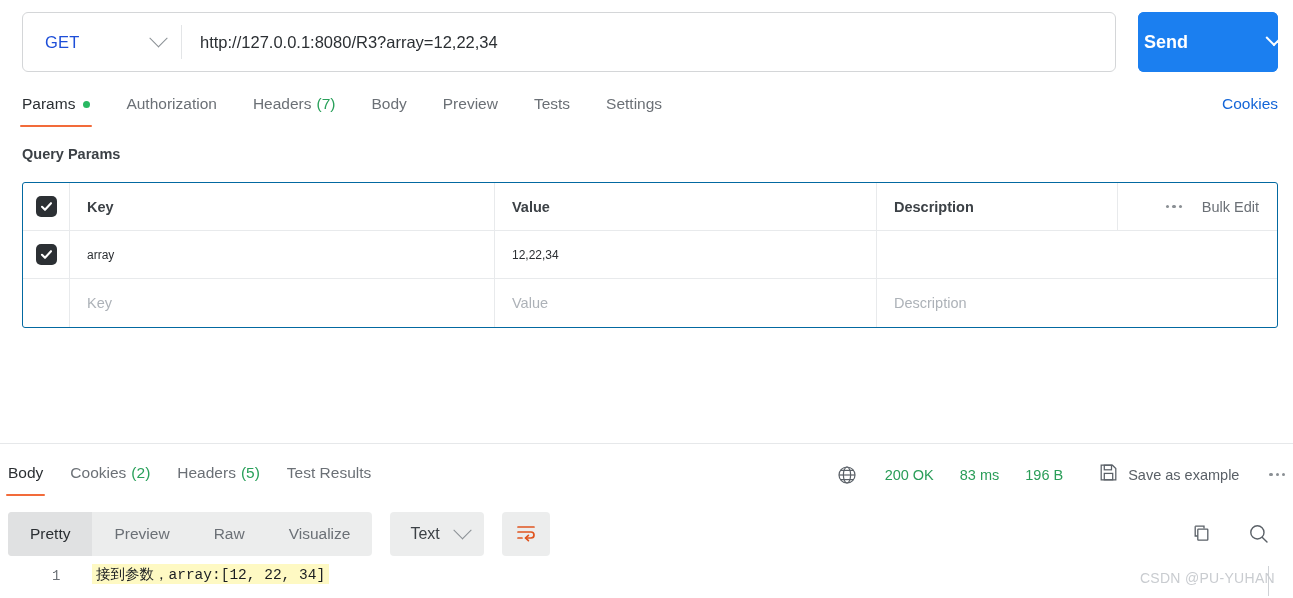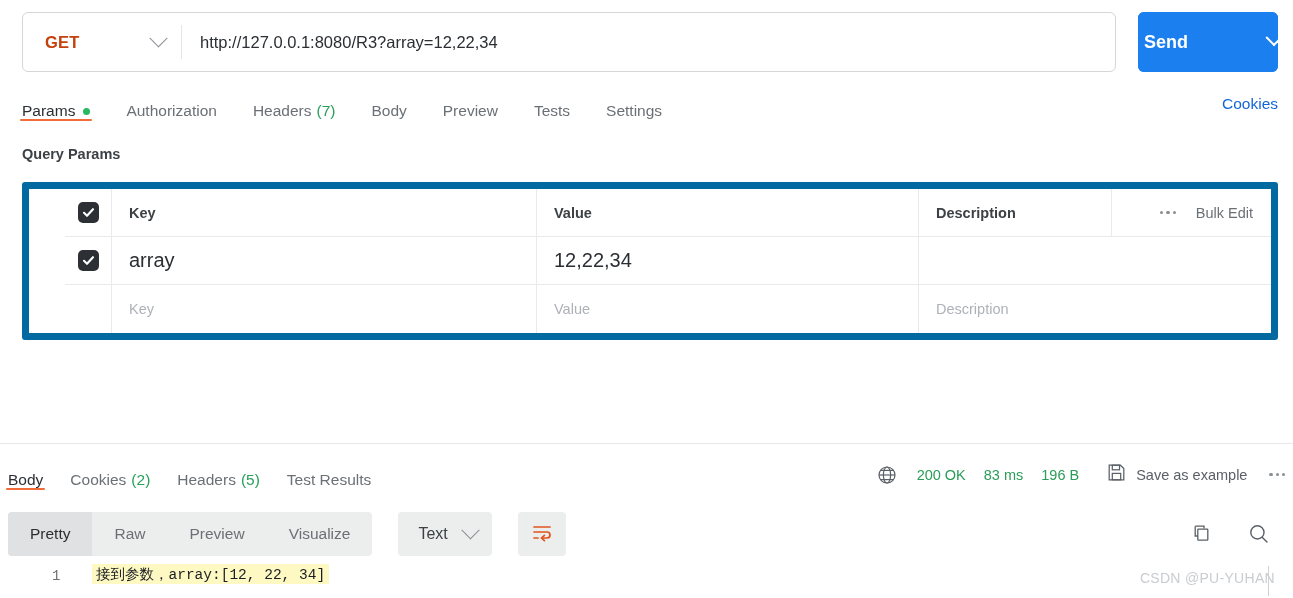--- a/index.html
+++ b/index.html
@@ -27,23 +27,23 @@
     display: flex; align-items: center;
   }
   .method-select {
     width: 158px; height: 58px;
     display: flex; align-items: center;
     padding: 0 16px 0 22px;
     cursor: pointer;
     position: relative;
   }
   .method-label {
-    color: #c2410c;
+    color: #1d4ed8;
     font-size: 16.5px;
-    font-weight: bold;
+    font-weight: normal;
     letter-spacing: .2px;
     flex: 1;
   }
   .chev {
     width: 13px; height: 13px;
     border-right: 1.7px solid #8a8f94;
     border-bottom: 1.7px solid #8a8f94;
     transform: rotate(45deg) translate(-3px,-3px);
   }
   .method-divider {
@@ -92,25 +92,25 @@
   
   .req-tabs {
     position: absolute; left: 22px; top: 92px;
     width: 1256px; height: 40px;
     display: flex; align-items: flex-start;
   }
   .rtab {
     position: relative;
     font-size: 15.5px;
     color: #6b7076;
-    padding: 3px 0 1px 0;
+    padding: 3px 0 14px 0;
     margin-right: 36px;
     cursor: pointer;
     white-space: nowrap;
-    display: flex; align-items: center; margin-top: 7px;
+    display: flex; align-items: center;
   }
   .rtab.active { color: #2b2f33; }
   .rtab.active::after {
     content: ""; position: absolute;
     left: -2px; right: -2px; bottom: 0;
     height: 2.5px; background: #f26b3a; border-radius: 2px;
   }
   .dot-green {
     width: 7px; height: 7px; border-radius: 50%;
     background: #29b862; margin-left: 8px;
@@ -125,37 +125,36 @@
   }
 
   
   .qp-title {
     position: absolute; left: 22px; top: 146px;
     font-size: 14.5px; font-weight: bold; color: #3c4146;
   }
   .ptable {
     position: absolute; left: 22px; top: 182px;
     width: 1256px;
-    border: 7px solid #0369a1;
+    border: 1px solid #0369a1;
     border-radius: 3px;
     background: #fff;
     overflow: hidden;
-    padding-left: 36px;
   }
   .prow { display: flex; height: 48px; border-bottom: 1px solid #e8eaec; }
   .prow:last-child { border-bottom: none; }
   .c-check {
     flex: 0 0 47px; border-right: 1px solid #e8eaec;
     display: flex; align-items: center; justify-content: center;
   }
   .c-key   { flex: 0 0 425px; border-right: 1px solid #e8eaec; display:flex; align-items:center; padding-left: 17px; }
   .c-val   { flex: 0 0 382px; border-right: 1px solid #e8eaec; display:flex; align-items:center; padding-left: 17px; }
   .c-desc  { flex: 1 1 auto; display:flex; align-items:center; padding-left: 17px; }
   .hdr-text { font-size: 14.5px; font-weight: bold; color: #3c4146; }
-  .cell-text { font-size: 20px; color: #2b2f33; }
+  .cell-text { font-size: 12px; color: #2b2f33; }
   .cell-ph { font-size: 14.5px; color: #adb2b8; }
   .cbox {
     width: 21px; height: 21px; border-radius: 5px;
     background: #2c3034;
     display: flex; align-items: center; justify-content: center;
     cursor: pointer;
   }
   .cbox svg { display: block; }
   .bulk-cell {
     flex: 0 0 160px;
@@ -175,36 +174,36 @@
 
   
   .resp-tabs {
     position: absolute; left: 8px; top: 461px;
     width: 1277px; height: 40px;
     display: flex; align-items: flex-start;
   }
   .resp-tabs .rtab { margin-right: 27px; font-size: 15.5px; }
   .resp-meta {
     margin-left: auto;
-    display: flex; align-items: center; gap: 0;
+    display: flex; align-items: center; gap: 8px;
     padding-top: 2px;
   }
   .meta-ok { color: #2a9d58; font-size: 14.5px; margin-right: 18px; }
   .globe { margin-right: 20px; display:flex; align-items:center; }
   .save-ex {
     display: flex; align-items: center; gap: 10px;
     margin-left: 10px; cursor: pointer;
   }
   .save-lbl { font-size: 14.5px; color: #5a6067; }
   .meta-dots { margin-left: 22px; }
 
   
   .body-toolbar {
     position: absolute; left: 8px; top: 512px;
-    display: flex; align-items: center; gap: 12px;
+    display: flex; align-items: center; gap: 4px;
   }
   .seg {
     display: flex; align-items: center;
     background: #eceded;
     border-radius: 4px;
     height: 44px;
     overflow: hidden;
   }
   .seg-item {
     padding: 0 22px; height: 44px;
@@ -424,22 +423,22 @@
           <i></i>
           <i></i>
           <i></i>
         </span>
     </div>
   </div>
 
   <div class="body-toolbar">
     <div class="seg">
       <div class="seg-item active">Pretty</div>
+      <div class="seg-item">Preview</div>
       <div class="seg-item">Raw</div>
-      <div class="seg-item">Preview</div>
       <div class="seg-item">Visualize</div>
     </div>
     <div class="fmt-sel">
       <span class="fmt-lbl">Text</span>
       <span class="chev"></span>
     </div>
     <div class="wrap-btn">
       <span>
         <svg width="22" height="20" viewBox="0 0 22 20" fill="none" stroke="#e0541f" stroke-width="1.7" stroke-linecap="round">
           <line x1="3" y1="5" x2="19" y2="5"></line>

